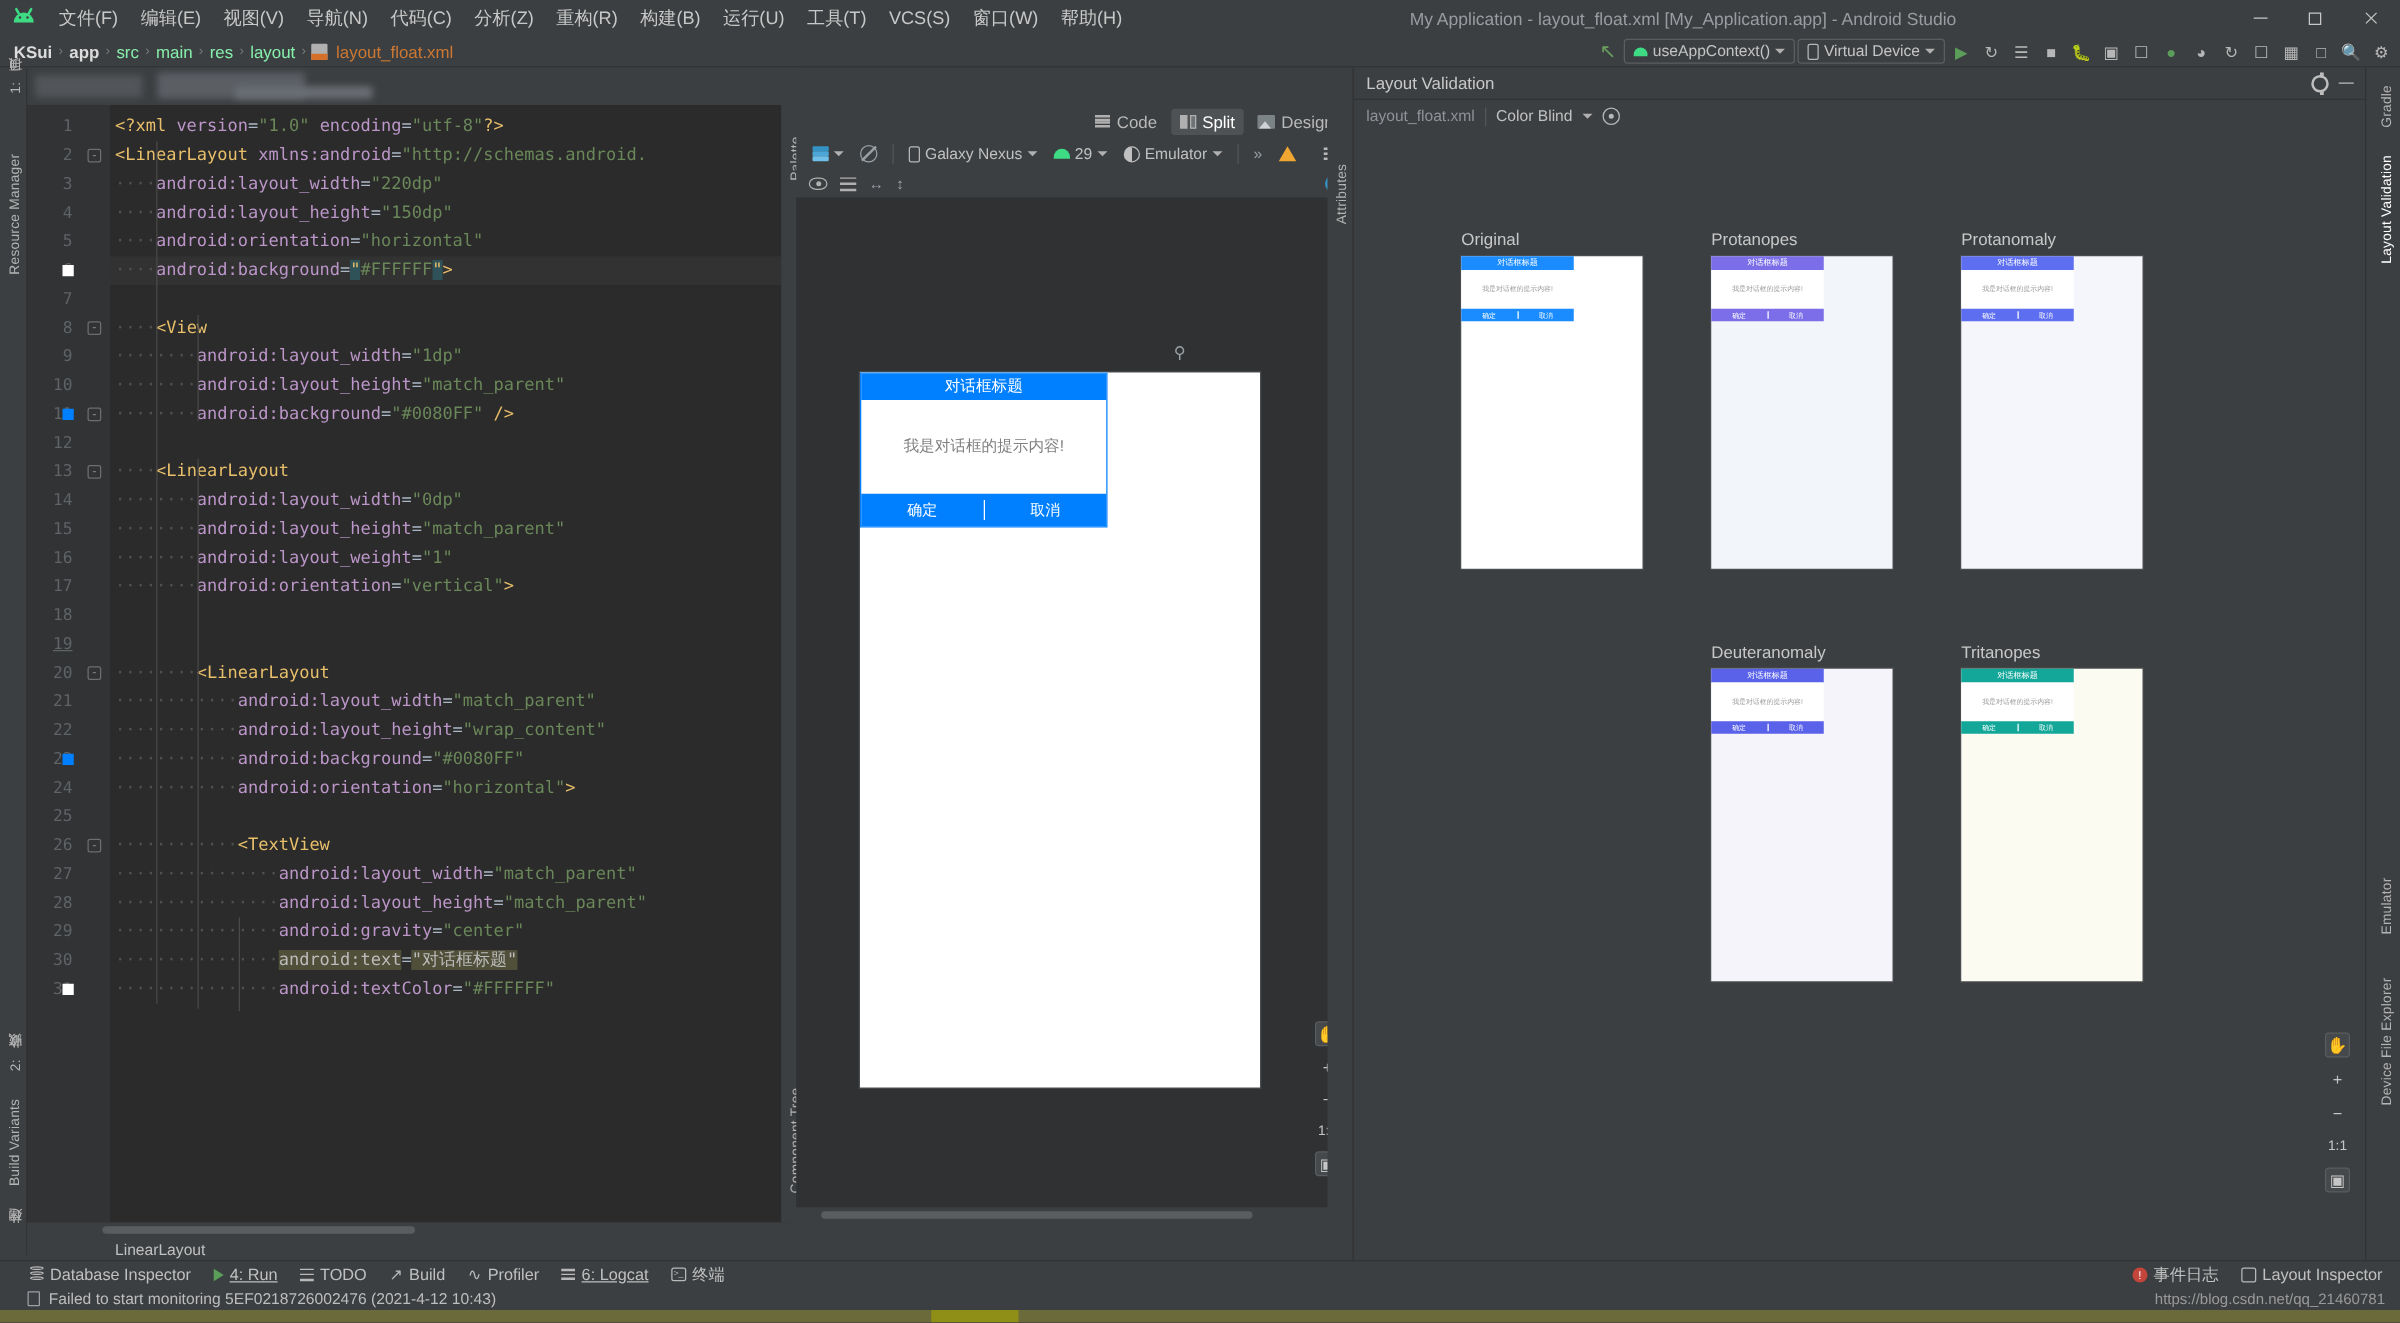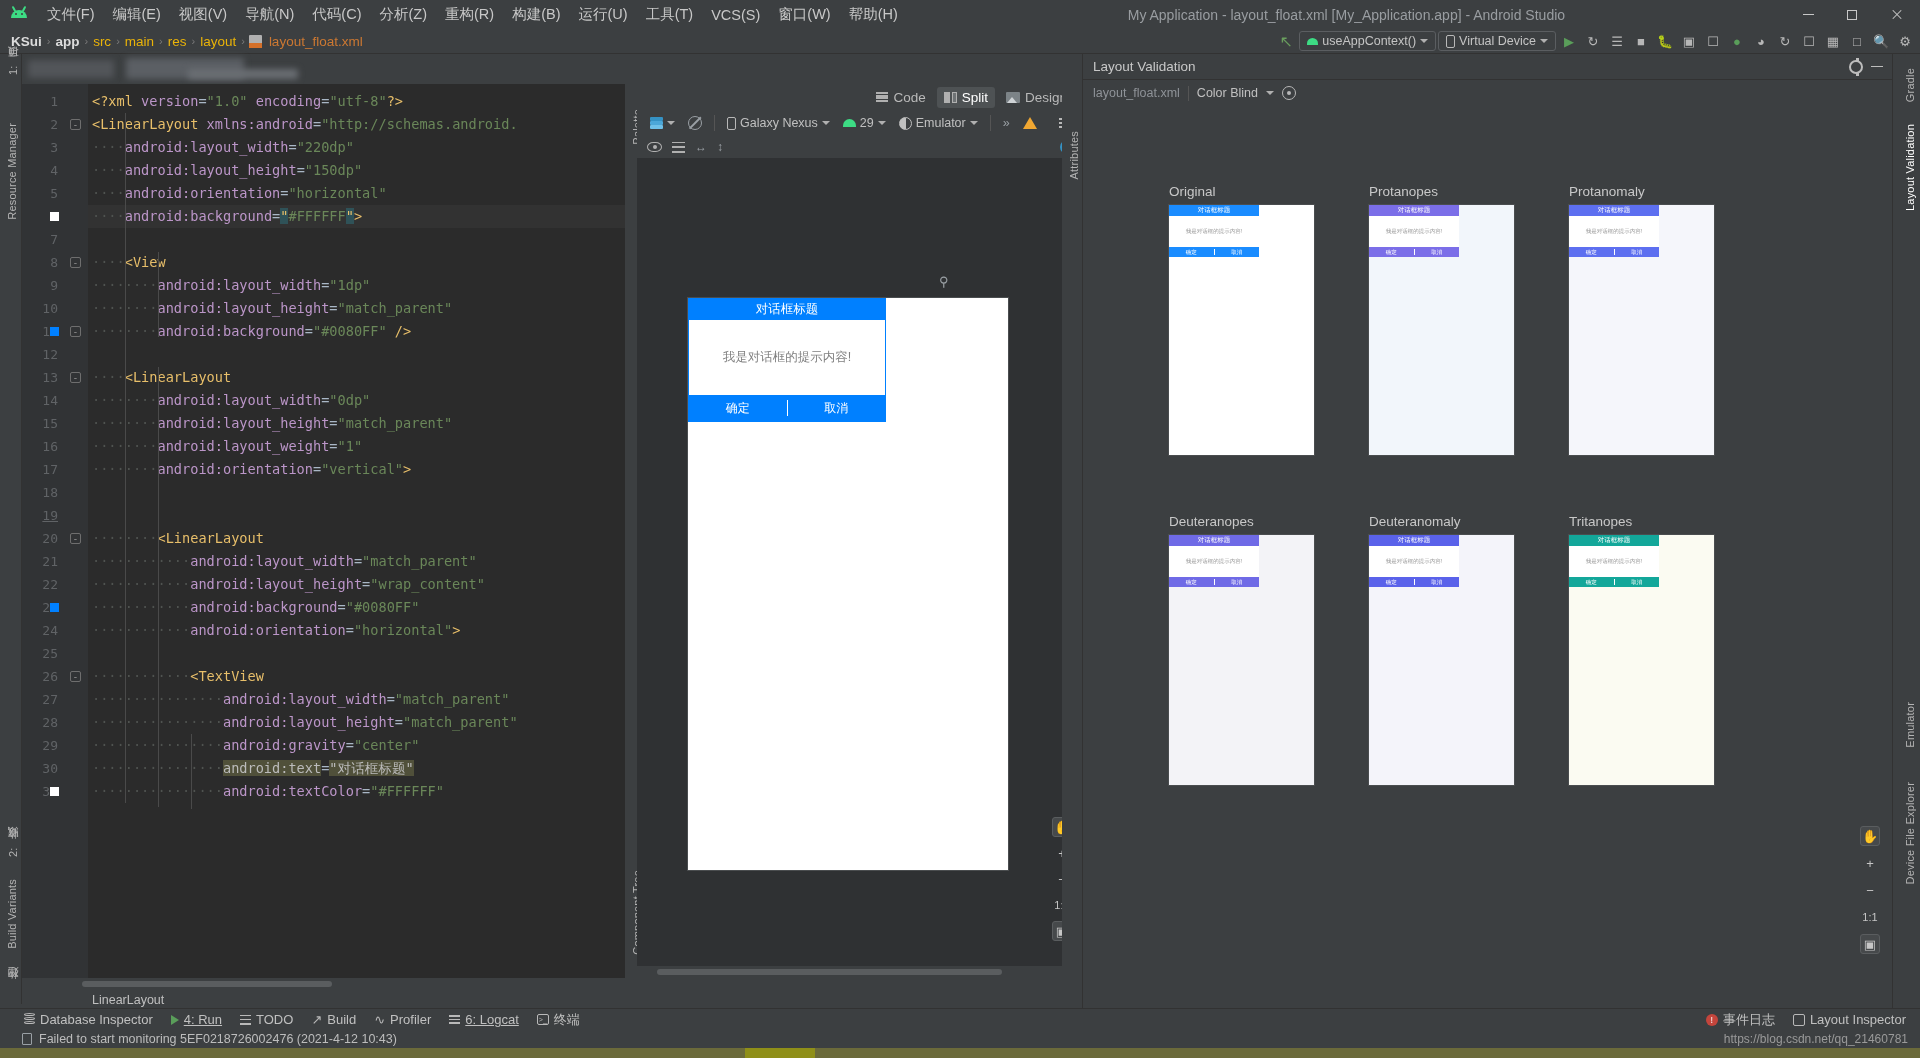--- a/index.html
+++ b/index.html
@@ -64,21 +64,21 @@
 
   
   .navbar {
     position: absolute; top: 29px; left: 0; width: 1920px; height: 25px;
     background: #3c3f41;
     display: flex; align-items: center;
     font-size: 13.5px;
     border-bottom: 1px solid #323232;
   }
   .crumbs { display: flex; align-items: center; padding-left: 7px; gap: 0; }
-  .crumb { color: #eab308; padding: 0 4px; white-space: nowrap; }
+  .crumb { color: #86efac; padding: 0 4px; white-space: nowrap; }
   .crumb.bold { color: #dcdcdc; font-weight: bold; }
   .crumb.link { color: #cc7832; }
   .crumb-sep { color: #7a7a7a; font-size: 11px; padding: 0 1px; }
   .xmlfile-ico {
     width: 13px; height: 13px; margin: 0 3px 0 3px; position: relative; display: inline-block;
     background: #b0b0b0; border-radius: 1px;
   }
   .xmlfile-ico:after {
     content: ""; position: absolute; left: 0; bottom: 0; width: 13px; height: 5px;
     background: #d4702a;
@@ -698,34 +698,20 @@
             <div class="mini-body">我是对话框的提示内容!</div>
             <div class="mini-btns" style="background:#7b6ee8;">
               <div class="mini-btn">确定</div>
               <div class="mini-div"></div>
               <div class="mini-btn">取消</div>
             </div>
           </div>
         </div>
       </div>
 
-      <div class="lv-cell" style="left:86px;top:408px;">
-        <div class="lv-label">Deuteranopes</div>
-        <div class="lv-card" style="background:#f3f3f7;">
-          <div class="mini-dlg">
-            <div class="mini-title" style="background:#6f6ae6;">对话框标题</div>
-            <div class="mini-body">我是对话框的提示内容!</div>
-            <div class="mini-btns" style="background:#6f6ae6;">
-              <div class="mini-btn">确定</div>
-              <div class="mini-div"></div>
-              <div class="mini-btn">取消</div>
-            </div>
-          </div>
-        </div>
-      </div>
 
       <div class="lv-cell" style="left:286px;top:408px;">
         <div class="lv-label">Deuteranomaly</div>
         <div class="lv-card" style="background:#f4f4fa;">
           <div class="mini-dlg">
             <div class="mini-title" style="background:#5a62ea;">对话框标题</div>
             <div class="mini-body">我是对话框的提示内容!</div>
             <div class="mini-btns" style="background:#5a62ea;">
               <div class="mini-btn">确定</div>
               <div class="mini-div"></div>

